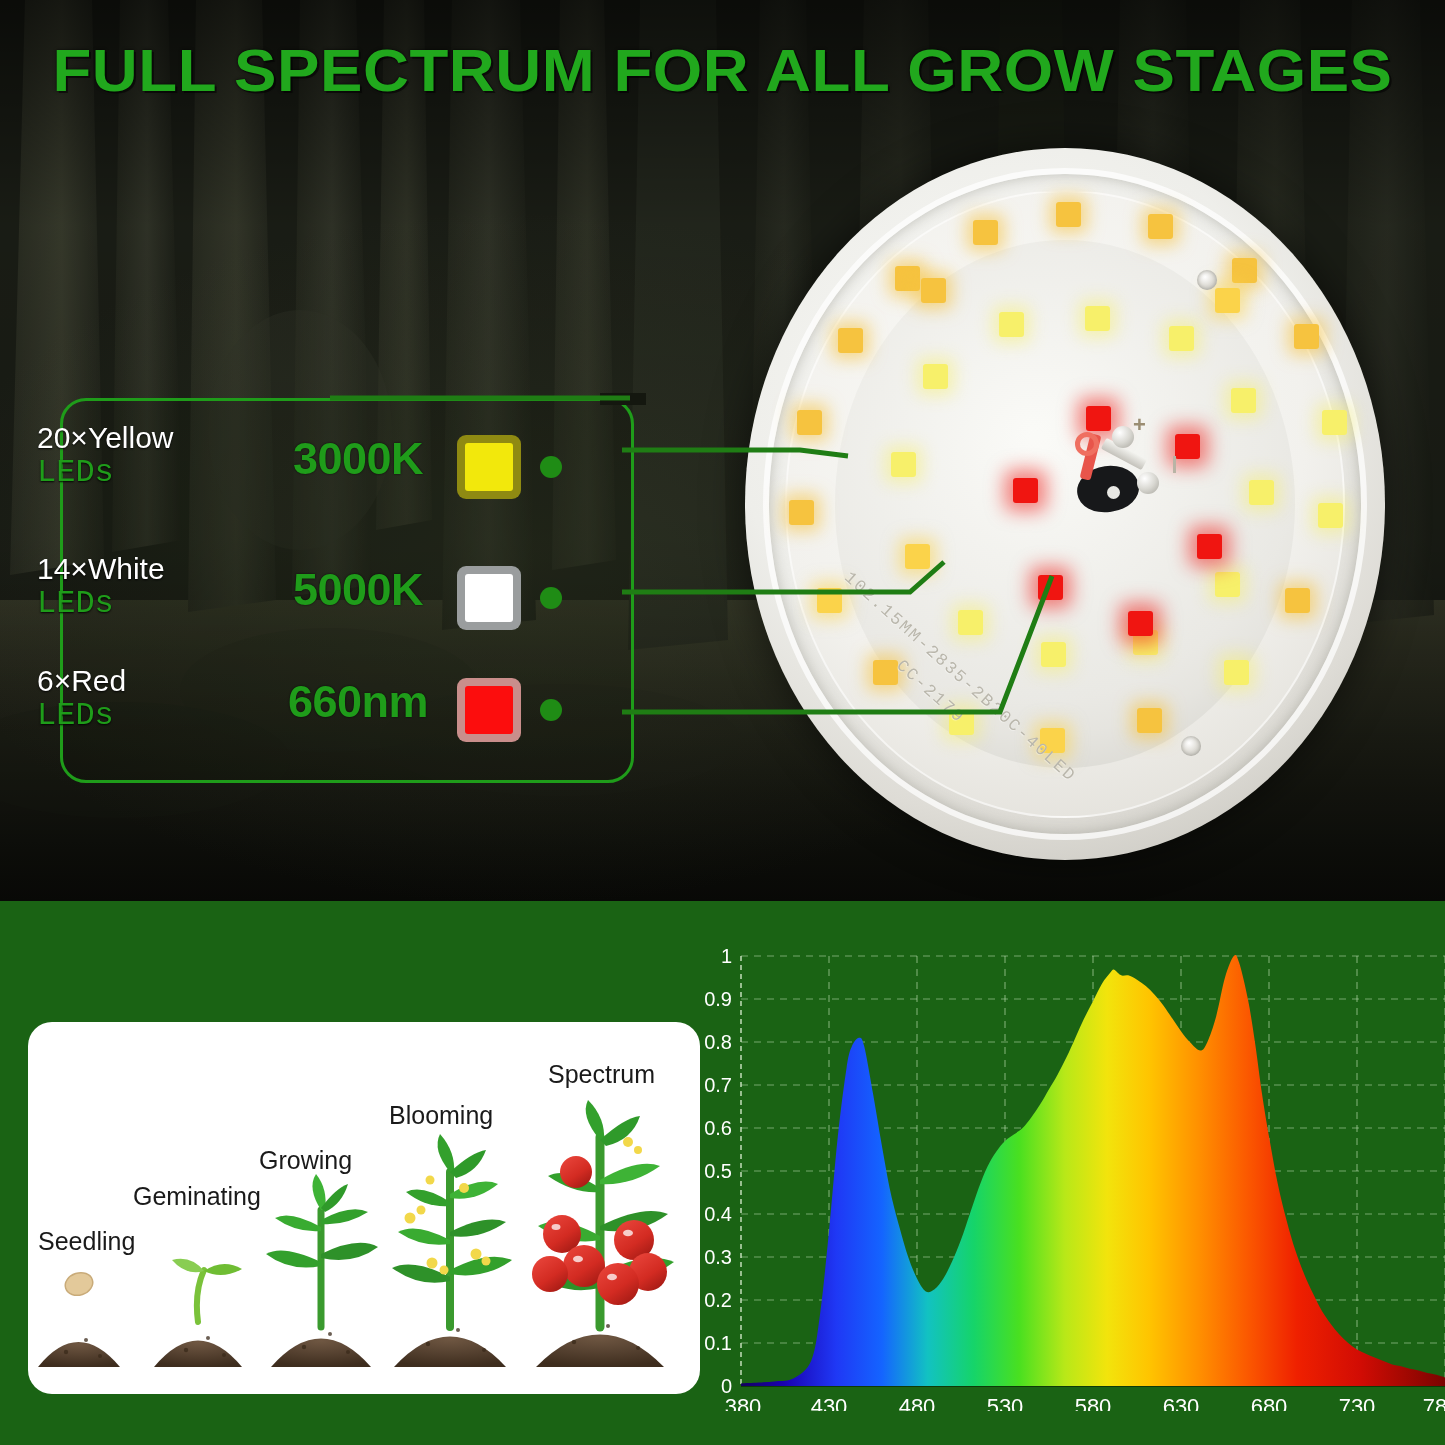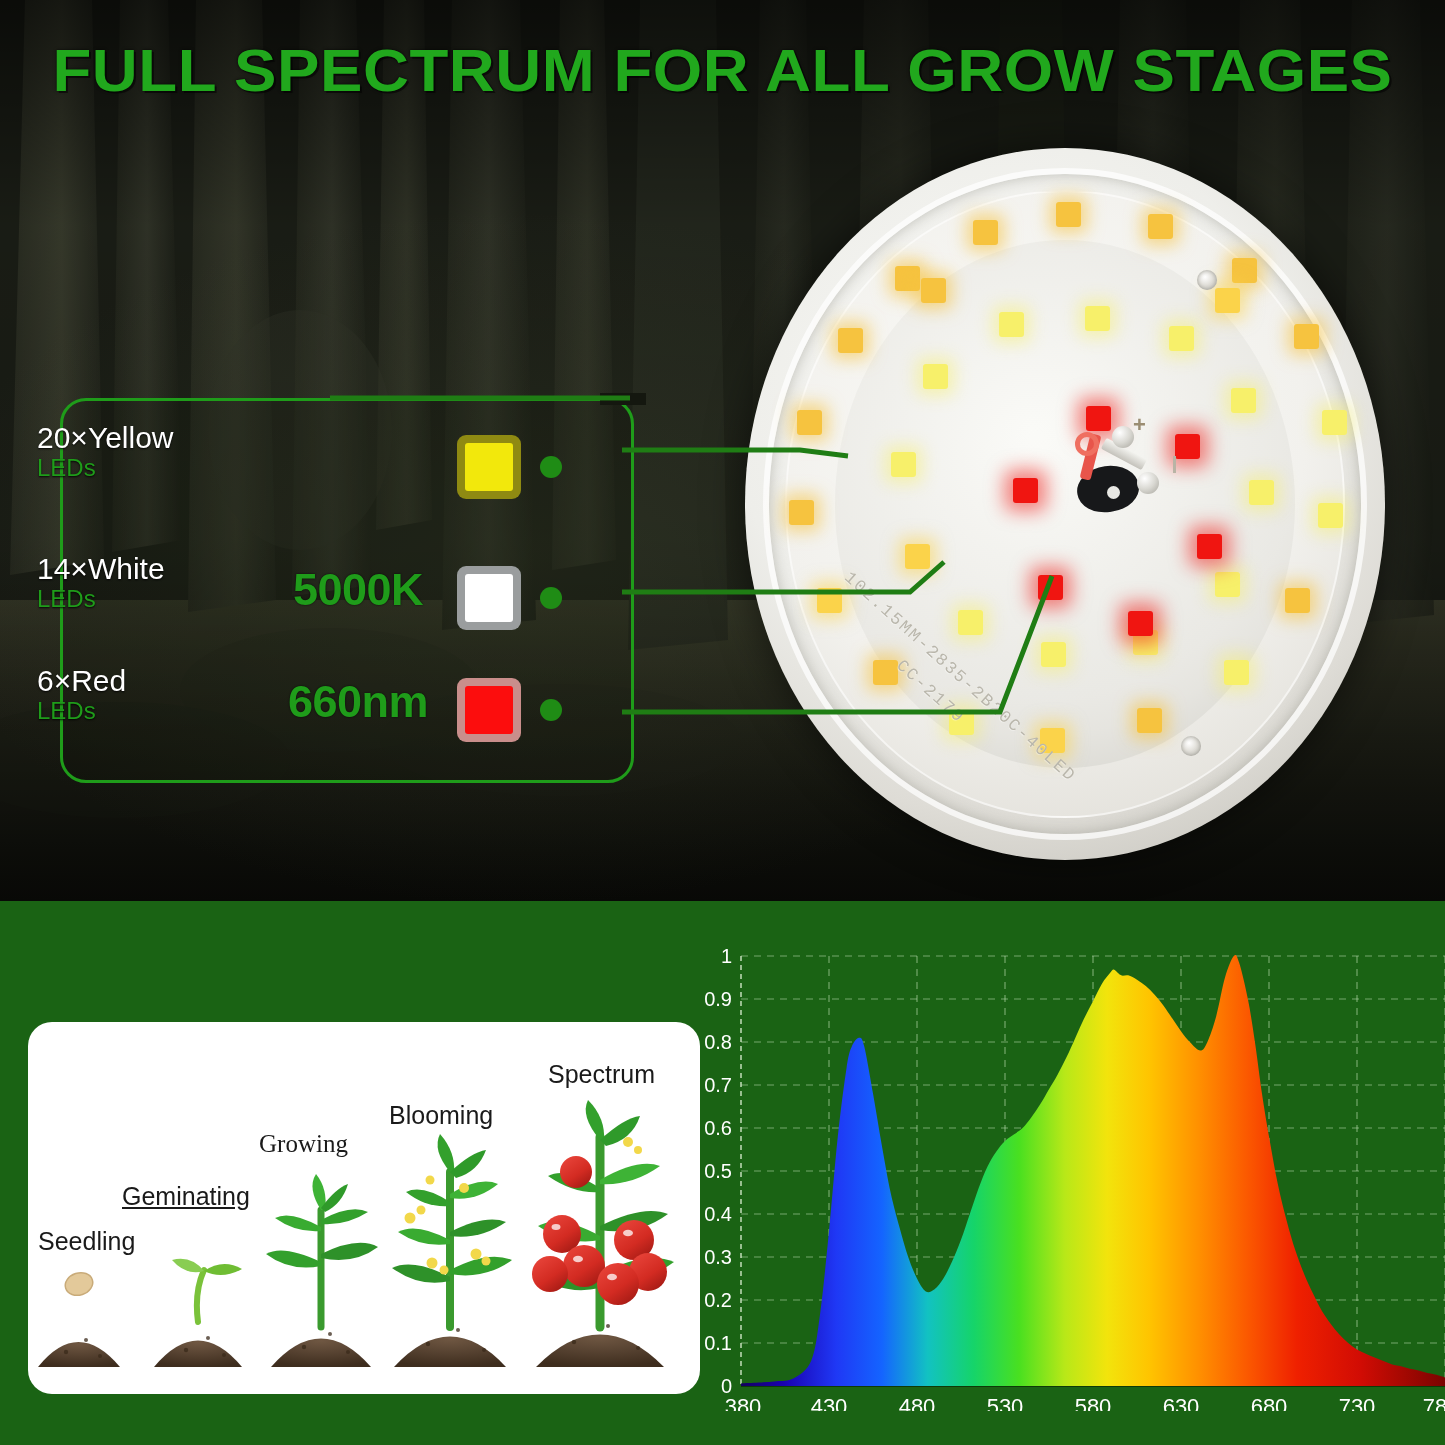--- a/index.html
+++ b/index.html
@@ -45,22 +45,22 @@
     background:#14170f;
   }
 
   .spec-row { position:absolute; left:0; width:574px; height:110px; }
   .spec-label { position:absolute; left:37px; top:6px; width:250px; }
   .spec-count {
     display:block; font-size:30px; color:#ffffff; font-weight:normal;
     line-height:1.12; text-shadow:0 1px 2px rgba(0,0,0,0.9);
   }
   .spec-leds {
-    display:block; font-size:24px; color:#1f9c1a; font-weight:normal;
-    line-height:1.12; text-shadow:0 1px 2px rgba(0,0,0,0.9);
+    display:block; font-size:32px; color:#1f9c1a; font-weight:normal;
+    line-height:1.12; text-shadow:0 1px 2px rgba(0,0,0,0.9);font-family:Liberation Mono, monospace;
   }
   .spec-value {
     position:absolute; left:253px; top:18px; width:210px; text-align:center;
     font-size:45px; font-weight:bold; color:#1f9c1a;
     text-shadow:0 0 2px rgba(0,0,0,0.8);
     letter-spacing:-0.5px;
   }
   .spec-swatch {
     position:absolute; left:465px; top:28px; width:48px; height:48px;
     border-radius:3px;
@@ -214,20 +214,21 @@
     <div id="title">FULL SPECTRUM FOR ALL GROW STAGES</div>
 
     <div id="spec-box"></div>
     <div id="spec-box-gap"></div>
 
     <div class="spec-row" style="top:415px;">
       <div class="spec-label">
         <span class="spec-count">20×Yellow</span>
         <span class="spec-leds">LEDs</span>
       </div>
+      <div class="spec-value">3000K</div>
       <div class="spec-swatch" style="background:#f2e80c; box-shadow:0 0 0 8px #8f8a12;"></div>
       <div class="spec-dot"></div>
     </div>
 
     <div class="spec-row" style="top:546px;">
       <div class="spec-label">
         <span class="spec-count">14×White</span>
         <span class="spec-leds">LEDs</span>
       </div>
       <div class="spec-value">5000K</div>
@@ -324,22 +325,22 @@
         <path d="M 330 398 L 630 398"></path>
       </g>
     </svg>
   </div>
 
   <div id="bottom-panel">
 
     <div id="growth-card">
 
       <div class="stage-label" style="left:10px;  top:205px;">Seedling</div>
-      <div class="stage-label" style="left:94px; top:160px;text-decoration:underline;">Geminating</div>
-      <div class="stage-label" style="left:231px; top:108px;font-family:Liberation Serif, serif;">Growing</div>
+      <div class="stage-label" style="left:105px; top:160px;">Geminating</div>
+      <div class="stage-label" style="left:231px; top:124px;">Growing</div>
       <div class="stage-label" style="left:361px; top:79px;">Blooming</div>
       <div class="stage-label" style="left:520px; top:38px;">Spectrum</div>
 
       <svg width="672" height="372" viewBox="0 0 672 372" style="position:absolute;left:0;top:0;">
         <defs>
           <radialGradient id="soilg" cx="50%" cy="8%" r="90%">
             <stop offset="0%" stop-color="#6f5742"></stop>
             <stop offset="55%" stop-color="#54402f"></stop>
             <stop offset="100%" stop-color="#3e2d1e"></stop>
           </radialGradient>

